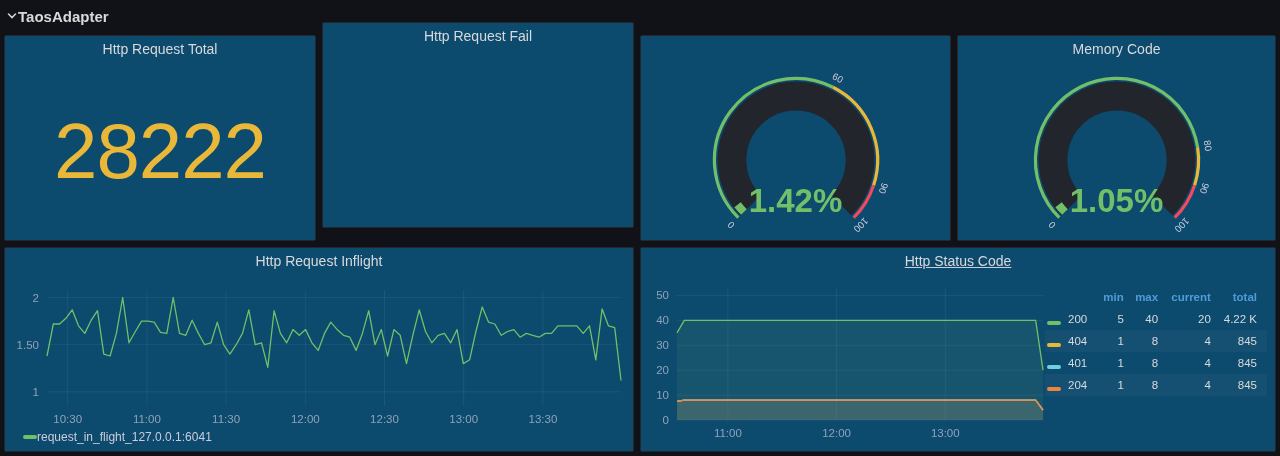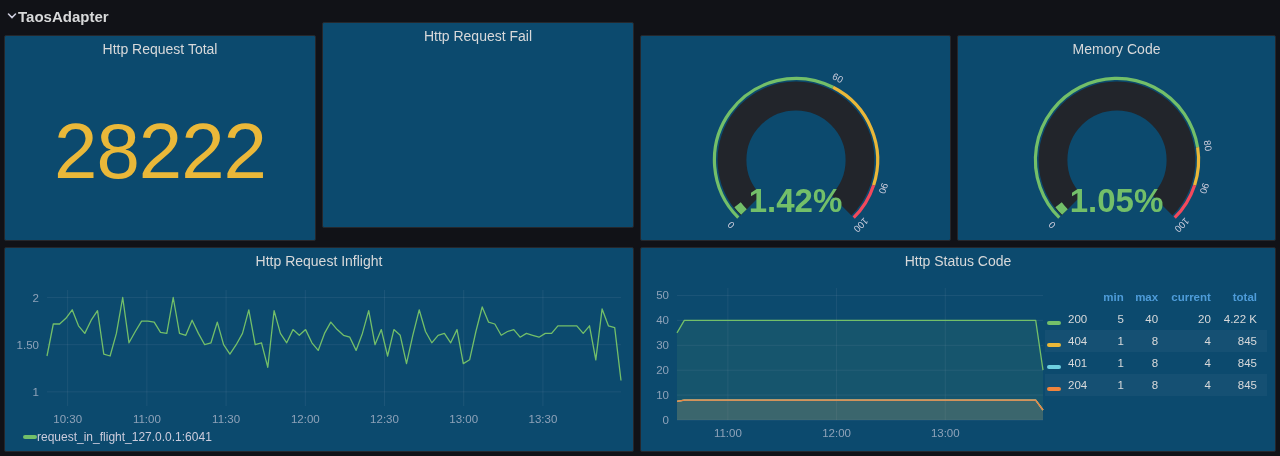--- a/index.html
+++ b/index.html
@@ -134,21 +134,21 @@
         <line x1="34" x2="608" y1="21.54471544715448" y2="21.54471544715448" stroke="rgba(204,204,220,0.09)"></line>
         <text x="26" y="25.54471544715448" fill="rgba(204,204,220,0.68)" font-size="11.5" text-anchor="end">2</text>
         <polyline points="34.0,80.0 40.3,48.0 46.6,48.0 52.9,42.3 59.2,33.8 65.5,49.8 71.8,57.4 78.2,44.2 84.5,34.7 90.8,78.1 97.1,80.0 103.4,57.4 109.7,21.5 116.0,66.8 122.3,55.5 128.6,45.1 134.9,45.1 141.2,46.1 147.5,56.4 153.8,57.4 160.2,21.5 166.5,57.4 172.8,59.3 179.1,44.2 185.4,57.4 191.7,68.7 198.0,66.8 204.3,46.1 210.6,68.7 216.9,78.1 223.2,68.7 229.5,57.4 235.8,33.8 242.2,68.7 248.5,66.8 254.8,91.3 261.1,34.7 267.4,57.4 273.7,66.8 280.0,53.6 286.3,59.3 292.6,53.6 298.9,66.8 305.2,74.4 311.5,57.4 317.8,46.1 324.2,53.6 330.5,59.3 336.8,61.2 343.1,74.4 349.4,57.4 355.7,34.7 362.0,68.7 368.3,53.6 374.6,80.0 380.9,53.6 387.2,59.3 393.5,87.6 399.8,59.3 406.2,33.8 412.5,55.5 418.8,66.8 425.1,59.3 431.4,57.4 437.7,66.8 444.0,53.6 450.3,87.6 456.6,83.8 462.9,55.5 469.2,31.0 475.5,46.1 481.8,48.0 488.2,59.3 494.5,55.5 500.8,53.6 507.1,61.2 513.4,57.4 519.7,59.3 526.0,61.2 532.3,57.4 538.6,57.4 544.9,49.8 551.2,49.8 557.5,49.8 563.8,49.8 570.2,57.4 576.5,49.8 582.8,83.8 589.1,32.9 595.4,49.8 601.7,51.7 608.0,104.5" fill="none" stroke="#73BF69" stroke-width="1.3" stroke-linejoin="round"></polyline>
       </svg>
     <div class="ts-legend">
       <span class="chip" style="background:#73BF69"></span>
       <span>request_in_flight_127.0.0.1:6041</span>
     </div>
   </div>
 
-  <div class="panel" style="left:640px; top:247px; width:636px; height:205px;">
+  <div class="panel" style="left:640px; top:247px; width:636px; height:205px;text-decoration:underline;">
     <div class="panel-title">Http Status Code</div>
     <svg class="chart-svg" style="left:8px; top:28px;" width="396" height="170">
         <line x1="78.874" x2="78.874" y1="12" y2="144" stroke="rgba(204,204,220,0.09)"></line>
         <text x="78.874" y="161" fill="rgba(204,204,220,0.68)" font-size="11.5" text-anchor="middle">11:00</text>
         <line x1="187.576" x2="187.576" y1="12" y2="144" stroke="rgba(204,204,220,0.09)"></line>
         <text x="187.576" y="161" fill="rgba(204,204,220,0.68)" font-size="11.5" text-anchor="middle">12:00</text>
         <line x1="296.278" x2="296.278" y1="12" y2="144" stroke="rgba(204,204,220,0.09)"></line>
         <text x="296.278" y="161" fill="rgba(204,204,220,0.68)" font-size="11.5" text-anchor="middle">13:00</text>
         <line x1="28" x2="394" y1="144" y2="144" stroke="rgba(204,204,220,0.09)"></line>
         <text x="20" y="148" fill="rgba(204,204,220,0.68)" font-size="11.5" text-anchor="end">0</text>

